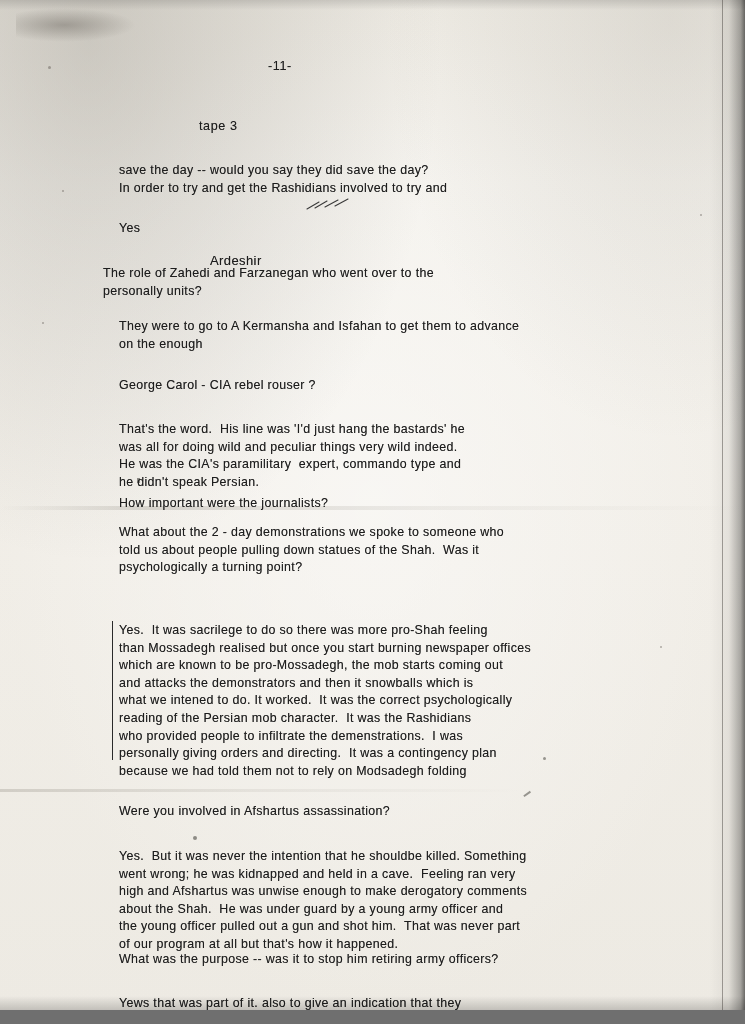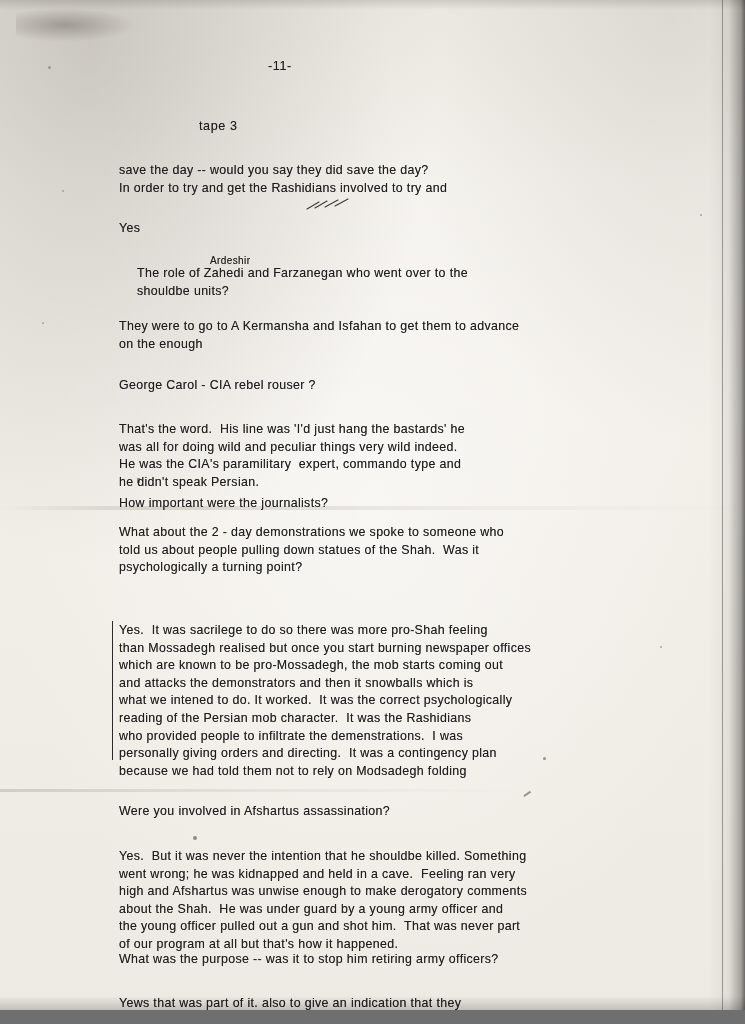--- a/index.html
+++ b/index.html
@@ -95,21 +95,21 @@
   }
   .tape {
     position: absolute;
     top: 118px; left: 199px;
     font-size: 12.6px;
     letter-spacing: 0.6px;
   }
   .ardeshir {
     position: absolute;
     top: 252px; left: 210px;
-    font-size: 10px;
+    font-size: 13px;
     letter-spacing: 0.4px;
   }
   .blockbar {
     position: absolute;
     left: 112px; top: 621px;
     width: 1px; height: 139px;
     background: #2a2a2a;
   }
   .scribble {
     position: absolute;
@@ -149,21 +149,21 @@
 
   <div class="pagenum typed">-11-</div>
   <div class="tape typed">tape 3</div>
   <div class="ardeshir typed">Ardeshir</div>
 
   <div class="blockbar"></div>
 
   <div id="body-text">
       <div class="typed" style="top: 162px; left: 119px;"><div>save the day -- would you say they did save the day?</div><div>In order to try and get the Rashidians involved to try and</div></div>
       <div class="typed" style="top: 220px; left: 119px;"><div>Yes</div></div>
-      <div class="typed" style="top: 265px; left: 137px;"><div>The role of Zahedi and Farzanegan who went over to the</div><div>shouldbe units?</div></div>
+      <div class="typed" style="top: 265px; left: 103px;"><div>The role of Zahedi and Farzanegan who went over to the</div><div>personally units?</div></div>
       <div class="typed" style="top: 318px; left: 119px;"><div>They were to go to A Kermansha and Isfahan to get them to advance</div><div>on the enough</div></div>
       <div class="typed" style="top: 377px; left: 119px; text-align: right;"><div>George Carol - CIA rebel rouser ?</div></div>
       <div class="typed" style="top: 421px; left: 119px;"><div>That's the word.  His line was 'I'd just hang the bastards' he</div><div>was all for doing wild and peculiar things very wild indeed.</div><div>He was the CIA's paramilitary  expert, commando type and</div><div>he didn't speak Persian.</div></div>
       <div class="typed" style="top: 495px; left: 119px;"><div>How important were the journalists?</div></div>
       <div class="typed" style="top: 524px; left: 119px;"><div>What about the 2 - day demonstrations we spoke to someone who</div><div>told us about people pulling down statues of the Shah.  Was it</div><div>psychologically a turning point?</div></div>
       <div class="typed" style="top: 622px; left: 119px;"><div>Yes.  It was sacrilege to do so there was more pro-Shah feeling</div><div>than Mossadegh realised but once you start burning newspaper offices</div><div>which are known to be pro-Mossadegh, the mob starts coming out</div><div>and attacks the demonstrators and then it snowballs which is</div><div>what we intened to do. It worked.  It was the correct psychologically</div><div>reading of the Persian mob character.  It was the Rashidians</div><div>who provided people to infiltrate the demenstrations.  I was</div><div>personally giving orders and directing.  It was a contingency plan</div><div>because we had told them not to rely on Modsadegh folding</div></div>
       <div class="typed" style="top: 803px; left: 119px;"><div>Were you involved in Afshartus assassination?</div></div>
       <div class="typed" style="top: 848px; left: 119px;"><div>Yes.  But it was never the intention that he shouldbe killed. Something</div><div>went wrong; he was kidnapped and held in a cave.  Feeling ran very</div><div>high and Afshartus was unwise enough to make derogatory comments</div><div>about the Shah.  He was under guard by a young army officer and</div><div>the young officer pulled out a gun and shot him.  That was never part</div><div>of our program at all but that's how it happened.</div></div>
       <div class="typed" style="top: 951px; left: 119px;"><div>What was the purpose -- was it to stop him retiring army officers?</div></div>
       <div class="typed" style="top: 995px; left: 119px;"><div>Yews that was part of it. also to give an indication that they</div></div>

